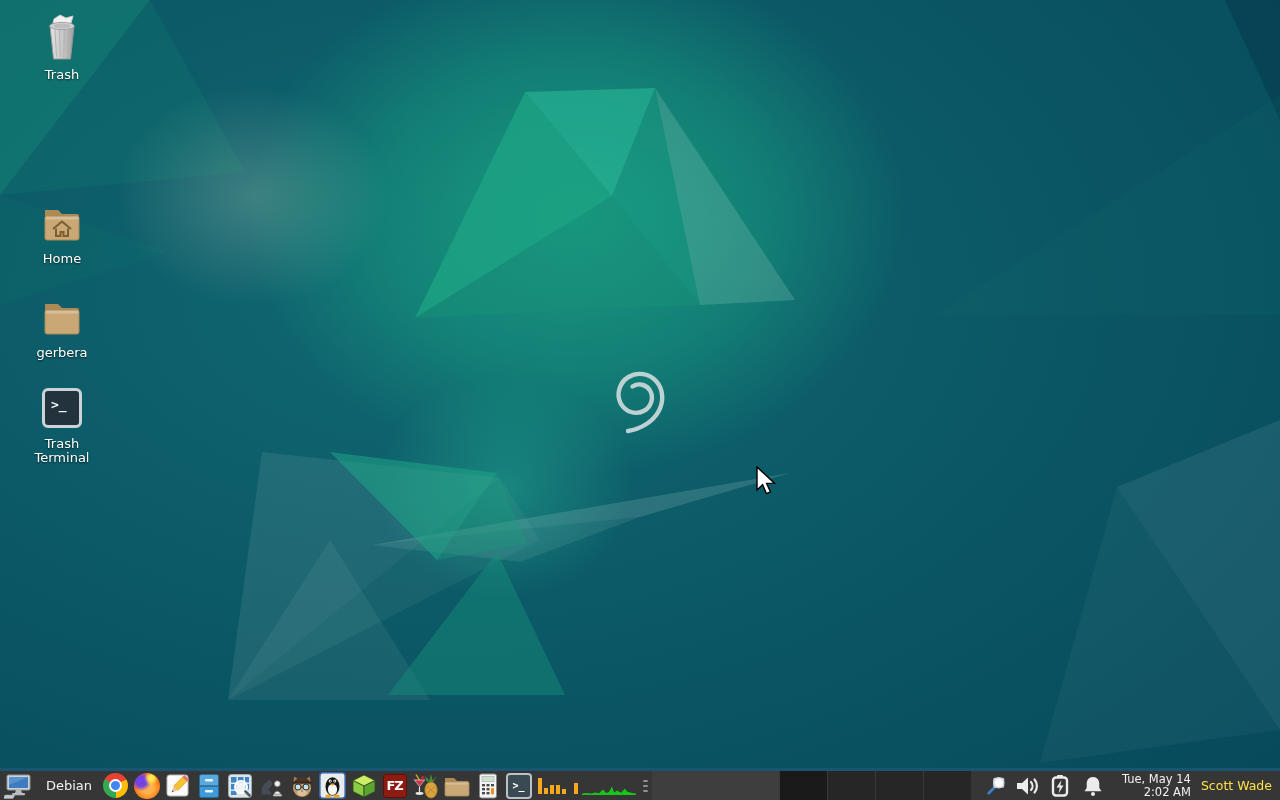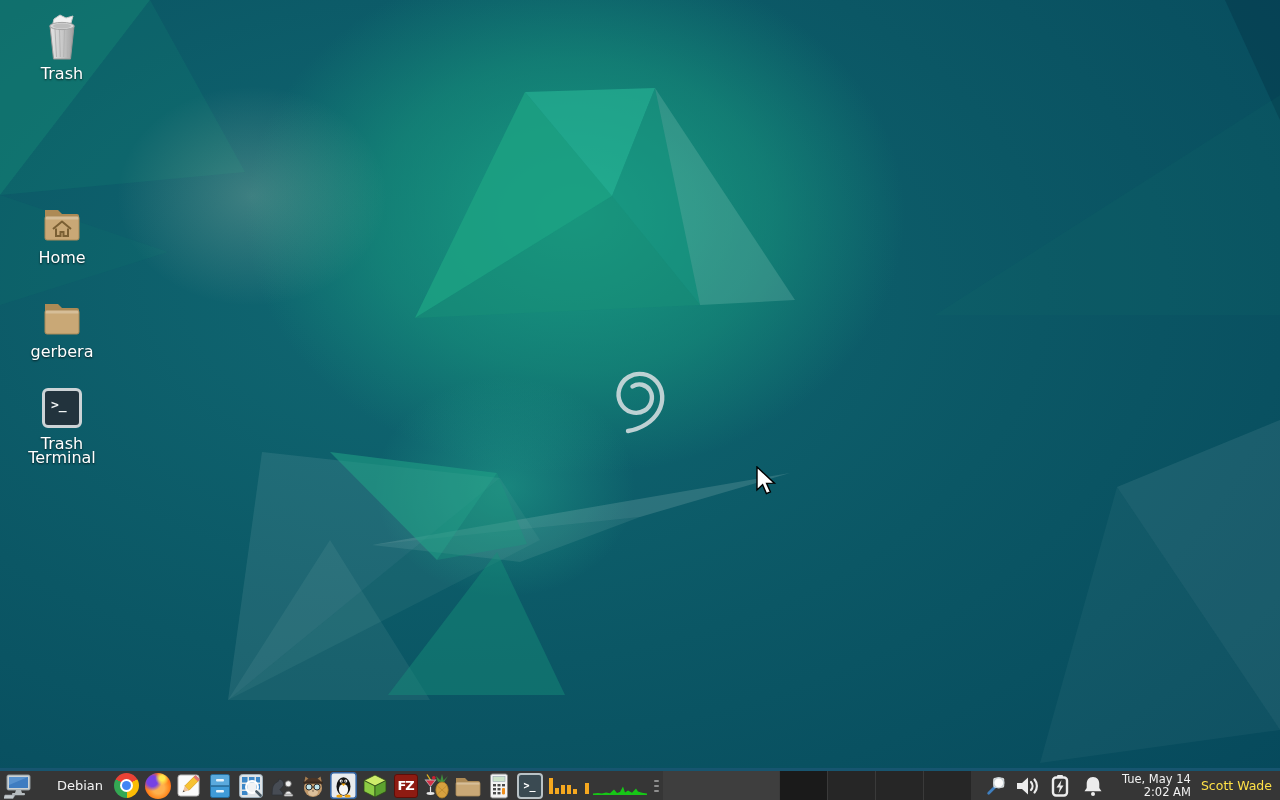--- a/index.html
+++ b/index.html
@@ -6,34 +6,34 @@
     font-family:"DejaVu Sans","Liberation Sans",sans-serif;}
   .screen{position:relative;width:1280px;height:800px;background:#0a5260;}
 
   
   .wallpaper{position:absolute;inset:0;}
 
   
   .desktop-icons{position:absolute;left:0;top:0;width:130px;height:760px;}
   .dicon{position:absolute;left:20px;width:84px;text-align:center;cursor:default;}
   .dicon .ic{height:52px;display:flex;align-items:center;justify-content:center;}
-  .dlabel{display:inline-block;margin-top:3px;color:#ffffff;font-size:16px;line-height:14px;
+  .dlabel{display:inline-block;margin-top:3px;color:#ffffff;font-size:13px;line-height:14px;
     text-shadow:0 1px 2px rgba(0,0,0,.7);}
   .term-desk{width:40px;height:40px;border-radius:6px;background:#22333d;border:3px solid #ccd3d6;
     box-sizing:border-box;display:flex;align-items:flex-start;justify-content:flex-start;}
   .term-desk span{color:#f2f5f5;font-family:"DejaVu Sans Mono",monospace;font-weight:bold;
     font-size:13px;margin:6px 0 0 6px;}
 
   
   .cursor{position:absolute;left:756px;top:466px;}
 
   
   .panel{position:absolute;left:0;bottom:0;width:1280px;height:32px;background:#363636;
     border-top:3px solid #175570;box-sizing:border-box;display:flex;align-items:center;}
-  .menu-btn{display:flex;align-items:center;gap:23px;padding:0 8px 0 4px;height:100%;}
+  .menu-btn{display:flex;align-items:center;gap:12px;padding:0 8px 0 4px;height:100%;}
   .menu-label{color:#f2f2f2;font-size:13px;}
   .launcher{width:31px;height:29px;display:flex;align-items:center;justify-content:center;flex:0 0 auto;}
 
   .icon-chrome{width:25px;height:25px;border-radius:50%;position:relative;
     background:conic-gradient(from -60deg,#e94235 0 120deg,#fbbc04 0 240deg,#34a853 0 360deg);}
   .icon-chrome i{position:absolute;inset:6px;background:#fff;border-radius:50%;}
   .icon-chrome b{position:absolute;inset:8px;background:#4285f4;border-radius:50%;}
   .icon-firefox{width:26px;height:26px;border-radius:50%;
     background:
       radial-gradient(circle at 66% 20%,#ffe94d 0 9%,rgba(255,233,77,0) 26%),

